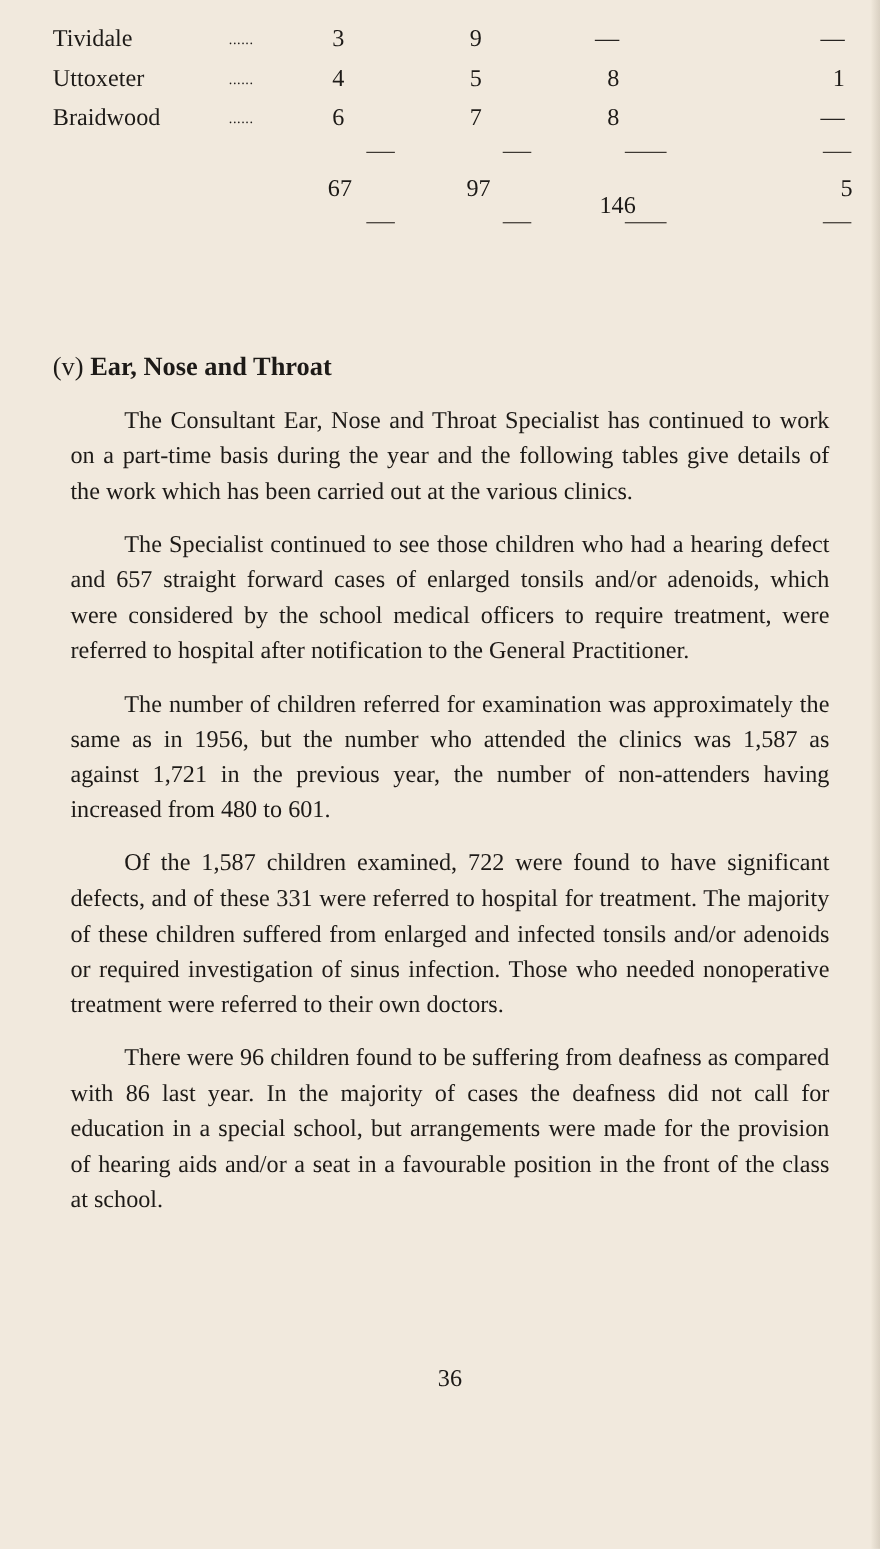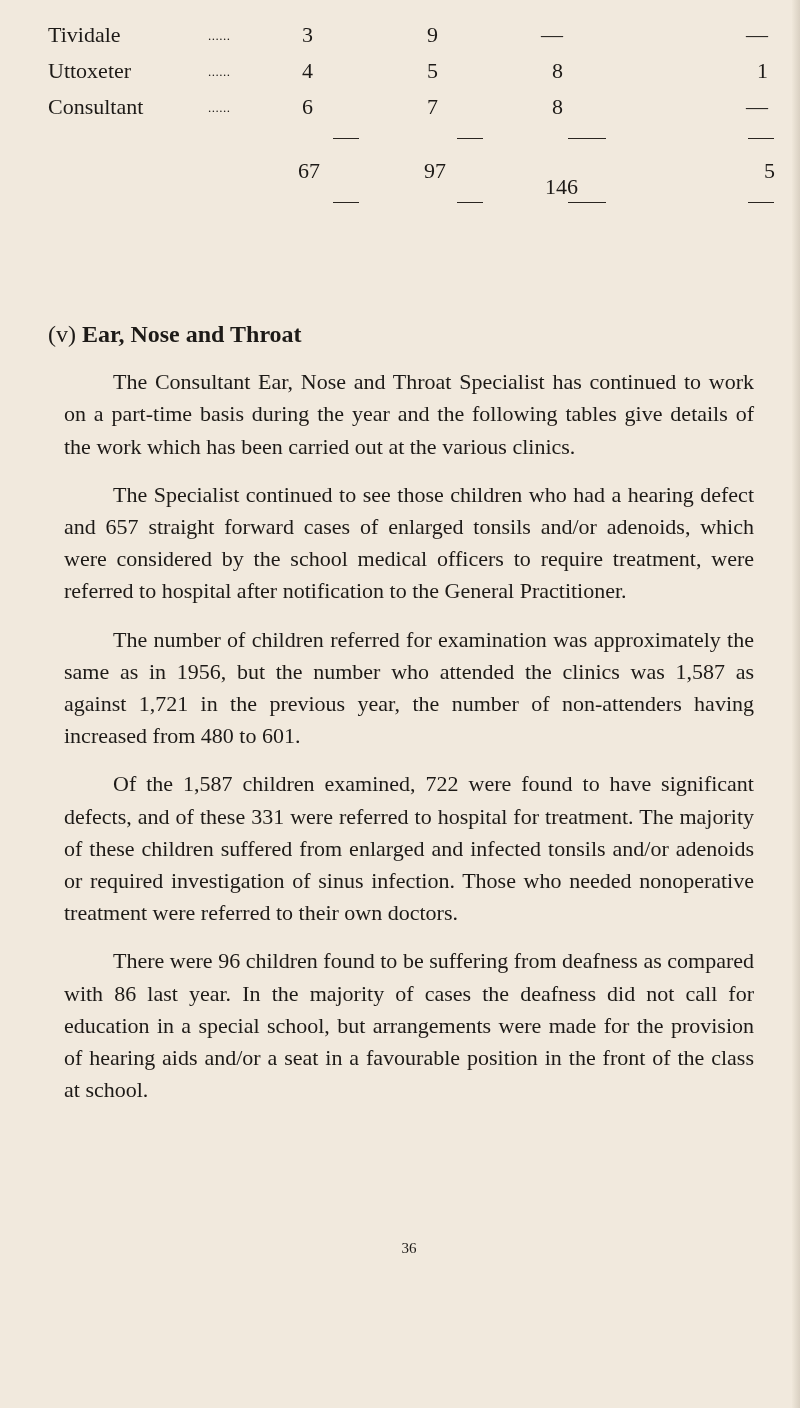--- a/index.html
+++ b/index.html
@@ -18,21 +18,21 @@
   .cell { position: absolute; top: 0; width: 60px; text-align: right; }
   .c0 { left: 205px; } .c1 { left: 330px; } .c2 { left: 455px; } .c3 { left: 660px; }
   .rule-row { position: relative; height: 28px; }
   .rule { position: absolute; top: 8px; height: 0; border-top: 1.5px solid #2a2520; }
   .r0 { left: 285px; width: 26px; } .r1 { left: 409px; width: 26px; } .r2 { left: 520px; width: 38px; } .r3 { left: 700px; width: 26px; }
   .total .c0 { left: 212px; } .total .c1 { left: 338px; } .total .c2 { left: 470px; margin-top: 16px; } .total .c3 { left: 667px; }
   .text { position: absolute; left: 0; top: 318px; width: 722px; font-size: 22px; line-height: 32.2px; text-align: justify; }
   h2 { margin: 0 0 14px 0; font-size: 24px; font-weight: bold; }
   h2 .num { font-weight: normal; }
   p { margin: 16px; text-indent: 49px; hyphens: manual; }
-  .pageno { position: absolute; left: 0; top: 1240px; width: 722px; text-align: center; font-size: 15px; }
+  .pageno { position: absolute; left: 0; top: 1240px; width: 722px; text-align: center; font-size: 22px; }
   .edge { position: absolute; right: 0; top: 0; width: 8px; height: 1408px; background: linear-gradient(to right, #efe7da, #d9d0c2); }
 </style>
 </head>
 <body>
 
 <div class="page">
 
   <div class="table">
     <div class="trow">
       <span class="name">Tividale</span>
@@ -44,21 +44,21 @@
     </div>
     <div class="trow">
       <span class="name">Uttoxeter</span>
       <span class="dots">......</span>
       <span class="cell c0">4</span>
       <span class="cell c1">5</span>
       <span class="cell c2">8</span>
       <span class="cell c3">1</span>
     </div>
     <div class="trow">
-      <span class="name">Consultant</span>
+      <span class="name">Braidwood</span>
       <span class="dots">......</span>
       <span class="cell c0">6</span>
       <span class="cell c1">7</span>
       <span class="cell c2">8</span>
       <span class="cell c3">—</span>
     </div>
     <div class="rule-row">
       <span class="rule r0"></span>
       <span class="rule r1"></span>
       <span class="rule r2"></span>

